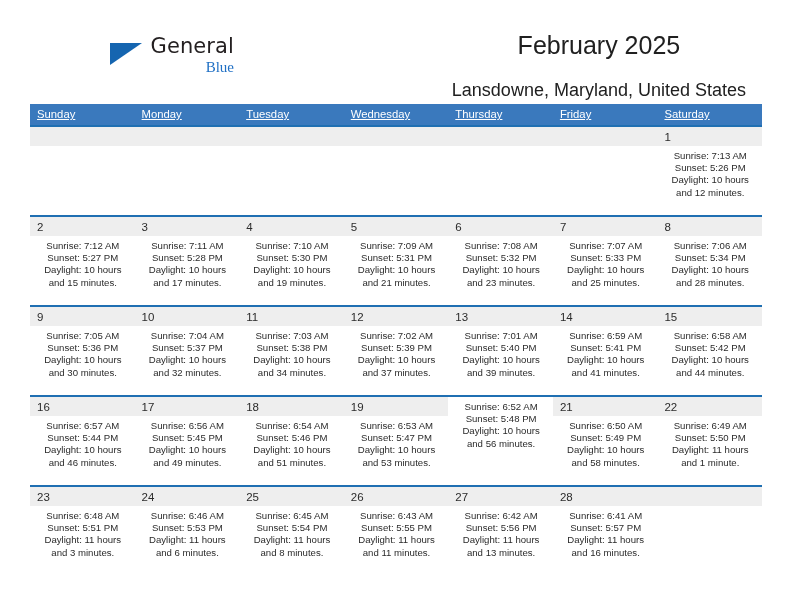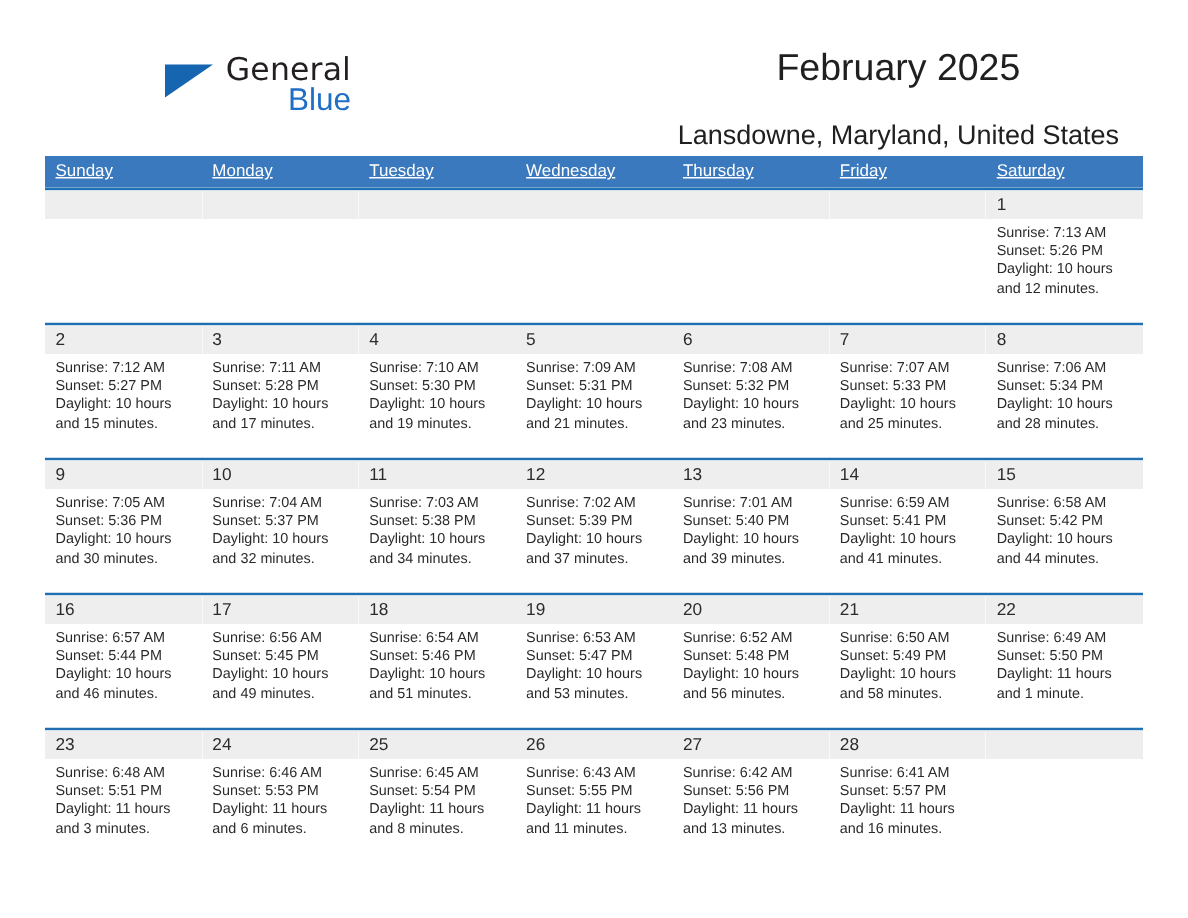--- a/index.html
+++ b/index.html
@@ -40,26 +40,26 @@
   .logo-general {
     font-size: 21px;
     color: #231f20;
     letter-spacing: 0.1px;
     line-height: 24px;
     display: block;
     font-family: "DejaVu Sans", sans-serif;
   }
   .logo-blue {
     display: block;
-    font-size: 21px;
+    font-size: 15px;
     color: #1f6fc4;
     line-height: 22px;
     margin-left: 29px;
     margin-top: -2px;
-    font-family: Liberation Sans, sans-serif;
+    font-family: Liberation Serif, serif;
   }
   .logo-tri {
     position: absolute;
     left: 76px;
     top: 9px;
     width: 0;
     height: 0;
     border-left: 32px solid #1565b0;
     border-bottom: 22px solid transparent;
   }
@@ -133,20 +133,21 @@
   .day-num {
     font-size: 11.5px;
     color: #2b2b2b;
     line-height: 19px;
   }
   .day-info {
     padding: 4px 6px 0 7px;
     font-size: 9.6px;
     line-height: 12.2px;
     color: #2b2b2b;
+    text-align: center;
   }
   .day-info div {
     white-space: nowrap;
     overflow: hidden;
   }
   .day.empty .day-num-band {
     background: #eeeeee;
   }
 </style>
 </head>
@@ -410,21 +411,20 @@
       <div class="day">
         <div class="day-num-band"><span class="day-num">19</span></div>
         <div class="day-info">
           <div>Sunrise: 6:53 AM</div>
           <div>Sunset: 5:47 PM</div>
           <div>Daylight: 10 hours</div>
           <div>and 53 minutes.</div>
         </div>
       </div>
       <div class="day">
-        <div class="day-num-band"><span class="day-num">20</span></div>
         <div class="day-info">
           <div>Sunrise: 6:52 AM</div>
           <div>Sunset: 5:48 PM</div>
           <div>Daylight: 10 hours</div>
           <div>and 56 minutes.</div>
         </div>
       </div>
       <div class="day">
         <div class="day-num-band"><span class="day-num">21</span></div>
         <div class="day-info">

